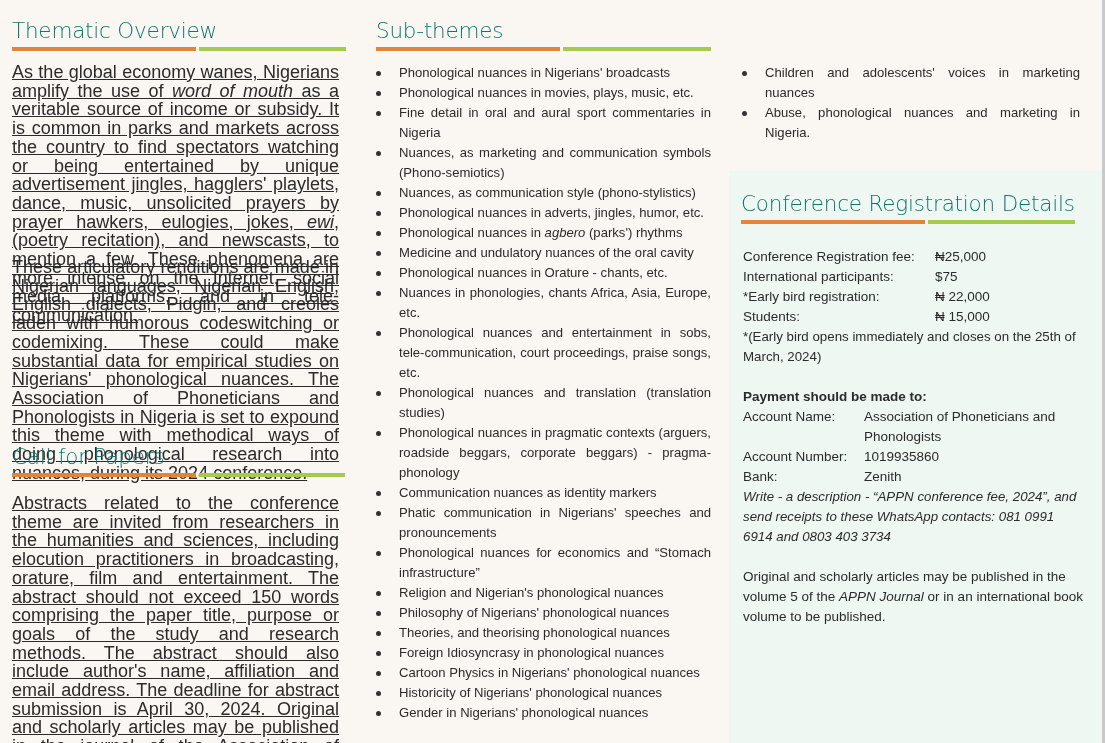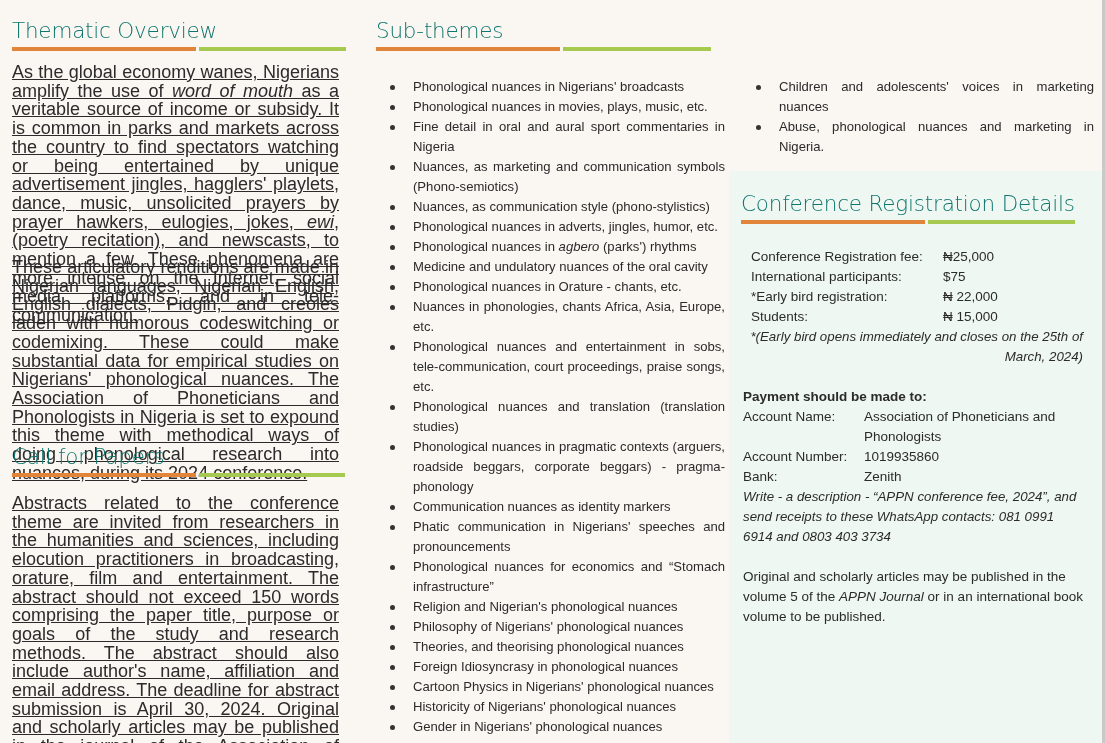--- a/index.html
+++ b/index.html
@@ -26,38 +26,38 @@
   .rule .o { flex:0 0 184px; background:#e0853a; }
   .rule .g { flex:1; background:#a6c950; }
   p {
     margin:0; font-size:18px; line-height:18.7px; text-align:justify;text-decoration:underline;
   }
   .sec1-title { position:absolute; top:18px; left:0; width:334px; }
   .p1 { position:absolute; top:63px; left:0; width:327px; }
   .p2 { position:absolute; top:258px; left:0; width:327px; }
   .sec2-title { position:absolute; top:444px; left:0; width:333px; }
   .p3 { position:absolute; top:494px; left:0; width:327px; }
-  ul { list-style:none; margin:14px; padding:0; }
+  ul { list-style:none; margin:0; padding:0; }
   li {
     position:relative; padding-left:24px; font-size:13.1px; line-height:20px;
     text-align:justify;
   }
   li::before {
     content:""; position:absolute; left:1px; top:8px; width:5px; height:5px;
     border-radius:50%; background:#333;
   }
   .sub-title { position:absolute; top:18px; left:1px; width:335px; }
   .sub-list { position:absolute; top:63px; left:0; width:336px; }
   .sub-list2 { position:absolute; top:63px; left:0; width:339px; }
   .reg-title { position:absolute; top:191px; left:0; width:334px; }
   .reg-table { position:absolute; top:247px; left:2px; font-size:13.5px; line-height:20px; }
   .row { display:flex; }
-  .row .k { width:192px;margin-left:8px; }
+  .row .k { width:192px; }
   .row .v { }
-  .note { font-style:italic; font-size:13.3px; line-height:20px; width:340px;text-align:right; }
+  .note { font-size:13.3px; line-height:20px; width:340px; }
   .pay { position:absolute; top:387px; left:2px; width:340px; font-size:13.5px; line-height:20px; }
   .pay .head { font-weight:bold; }
   .prow { display:flex; }
   .prow .k { width:121px; flex:0 0 121px; }
   .prow .v { flex:1; }
   .write { font-style:italic; font-size:13.3px; }
   .final { position:absolute; top:567px; left:2px; width:340px; font-size:13.5px; line-height:20px; }
   em { font-style:italic; }
 </style>
 </head>

